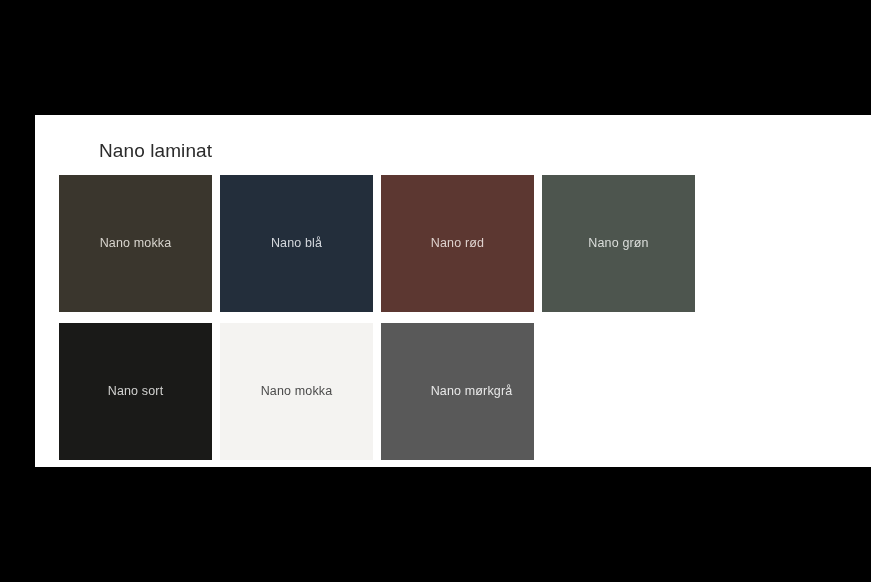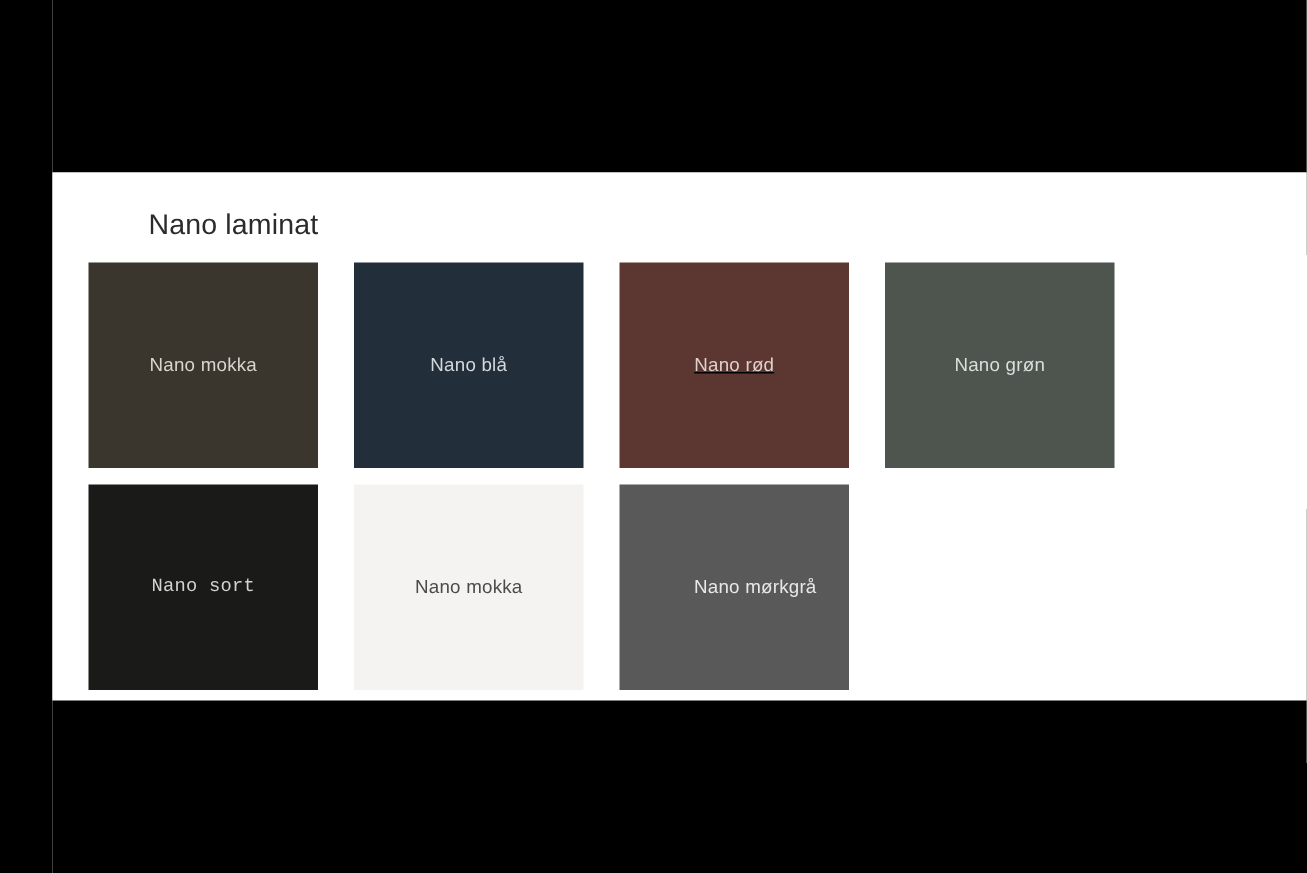--- a/index.html
+++ b/index.html
@@ -46,21 +46,21 @@
 
   #swatch-grid {
     position: absolute;
     left: 24px;
     top: 60px;
     width: 800px;
   }
 
   .swatch-row {
     display: flex;
-    gap: 24px;
+    gap: 8px;
   }
   .swatch-row + .swatch-row {
     margin-top: 11px;
   }
 
   .swatch {
     position: relative;
     width: 153px;
     height: 137px;
     box-sizing: border-box;
@@ -103,30 +103,30 @@
 
     <div id="swatch-grid">
 
       <div class="swatch-row">
         <div class="swatch" style="background-color: rgb(58, 54, 45);">
           <span class="swatch-label" style="color: rgb(216, 213, 206);">Nano mokka</span>
         </div>
         <div class="swatch" style="background-color: rgb(35, 46, 59);">
           <span class="swatch-label" style="color: rgb(212, 216, 221);">Nano blå</span>
         </div>
-        <div class="swatch" style="background-color: rgb(92, 55, 49); text-decoration: underline;">
+        <div class="swatch" style="background-color: rgb(92, 55, 49);">
           <span class="swatch-label" style="color: rgb(222, 210, 206);">Nano rød</span>
         </div>
         <div class="swatch" style="background-color: rgb(77, 85, 78);">
           <span class="swatch-label" style="color: rgb(219, 222, 219);">Nano grøn</span>
         </div>
       </div>
 
       <div class="swatch-row">
-        <div class="swatch" style="background-color: rgb(26, 26, 24); font-family: Liberation Mono, monospace;">
+        <div class="swatch" style="background-color: rgb(26, 26, 24);">
           <span class="swatch-label" style="color: rgb(210, 210, 208);">Nano sort</span>
         </div>
         <div class="swatch" style="background-color: rgb(244, 243, 241);">
           <span class="swatch-label" style="color: rgb(75, 75, 75);">Nano mokka</span>
         </div>
         <div class="swatch" style="background-color: rgb(89, 89, 89); padding-left: 28px;">
           <span class="swatch-label" style="color: rgb(232, 232, 232);">Nano mørkgrå</span>
         </div>
       </div>
 

